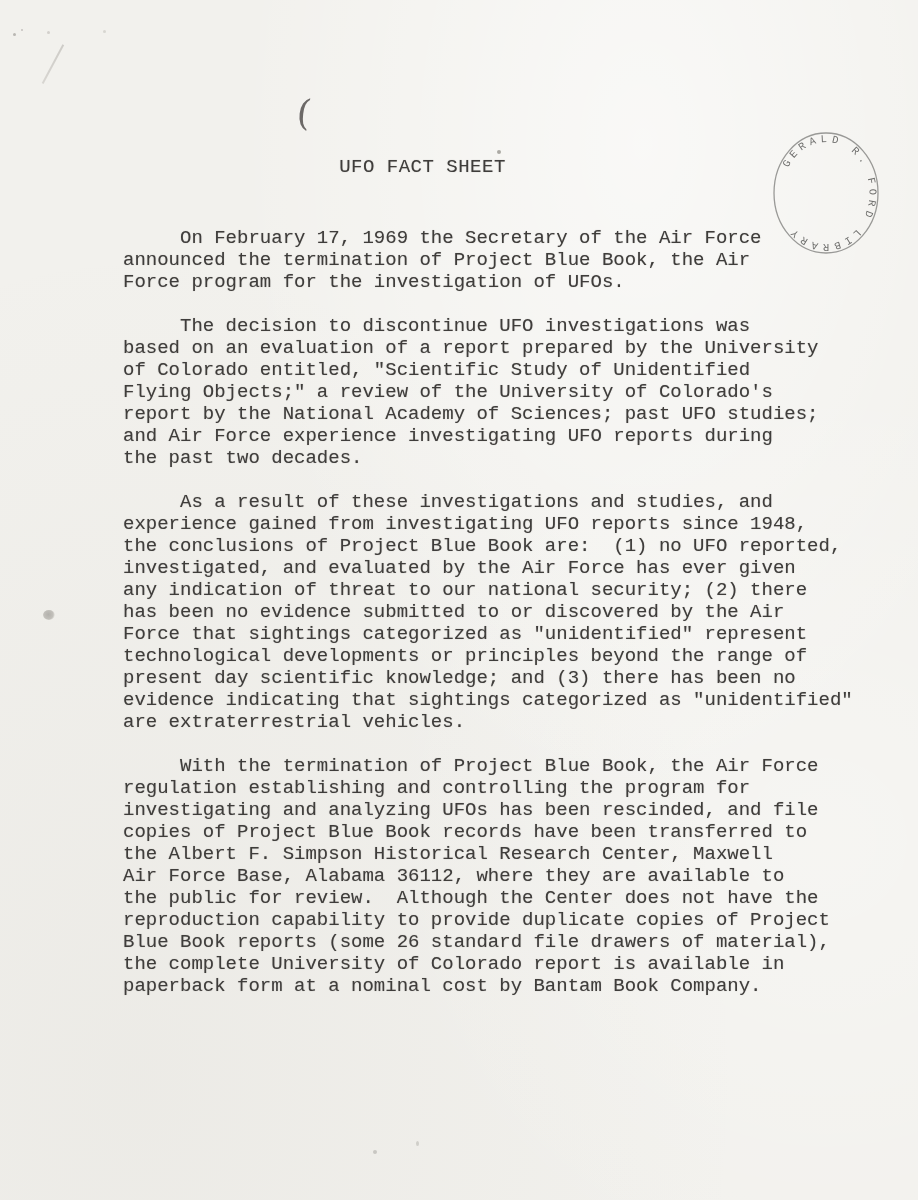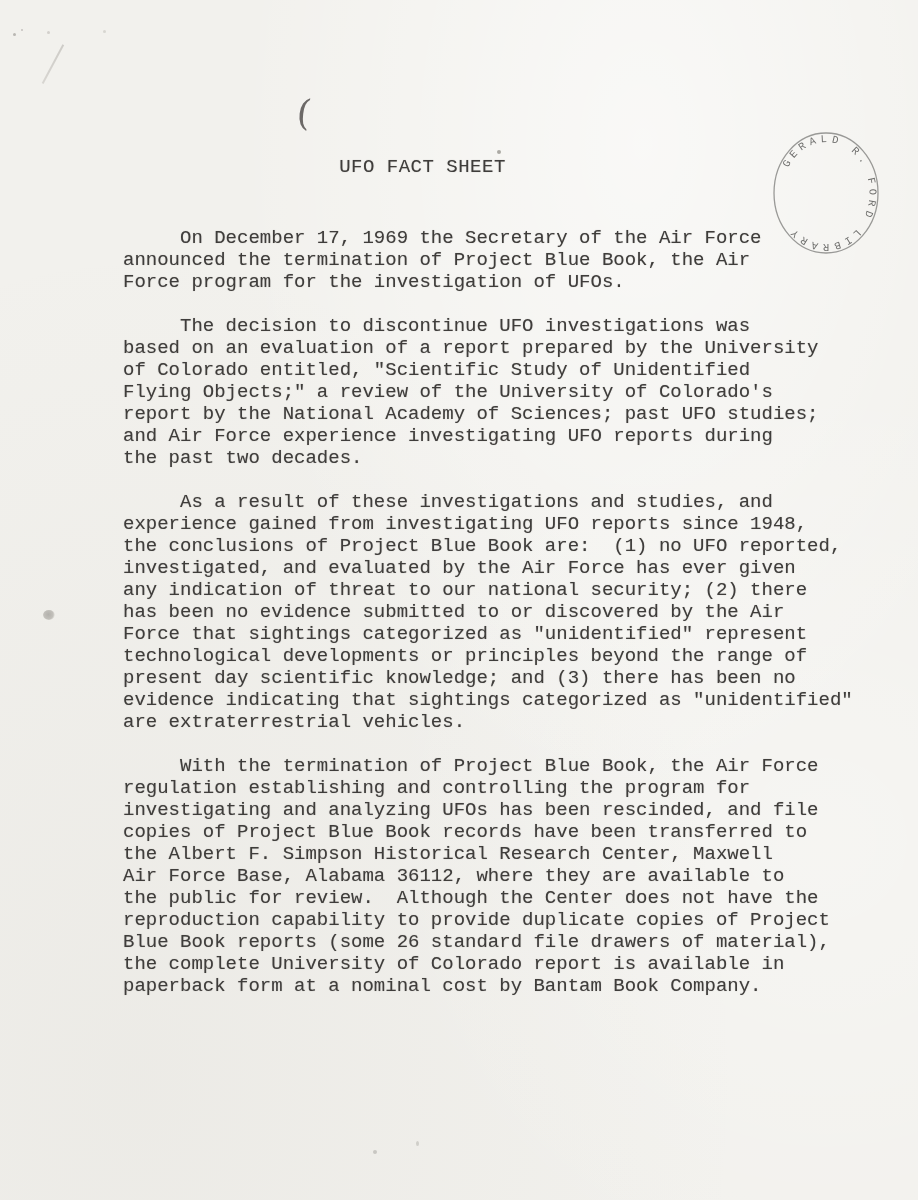--- a/index.html
+++ b/index.html
@@ -110,21 +110,21 @@
     <defs>
       <path id="stamp-text-path" d="M 18.5 67 A 43.5 51 0 1 1 105.5 67 A 43.5 51 0 1 1 18.5 67" fill="none"></path>
     </defs>
     <ellipse cx="62" cy="67" rx="52" ry="60" fill="none" stroke="#7a7a78" stroke-width="1.3" opacity="0.85"></ellipse>
     <text>
       <textPath href="#stamp-text-path" startOffset="26" textLength="232" lengthAdjust="spacing">GERALD R. FORD LIBRARY</textPath>
     </text>
   </svg>
 
   <div class="text-col typewriter">
-    <pre class="para">     On December 17, 1969 the Secretary of the Air Force
+    <pre class="para">     On February 17, 1969 the Secretary of the Air Force
 announced the termination of Project Blue Book, the Air
 Force program for the investigation of UFOs.</pre>
     <pre class="para">     The decision to discontinue UFO investigations was
 based on an evaluation of a report prepared by the University
 of Colorado entitled, "Scientific Study of Unidentified
 Flying Objects;" a review of the University of Colorado's
 report by the National Academy of Sciences; past UFO studies;
 and Air Force experience investigating UFO reports during
 the past two decades.</pre>
     <pre class="para">     As a result of these investigations and studies, and

